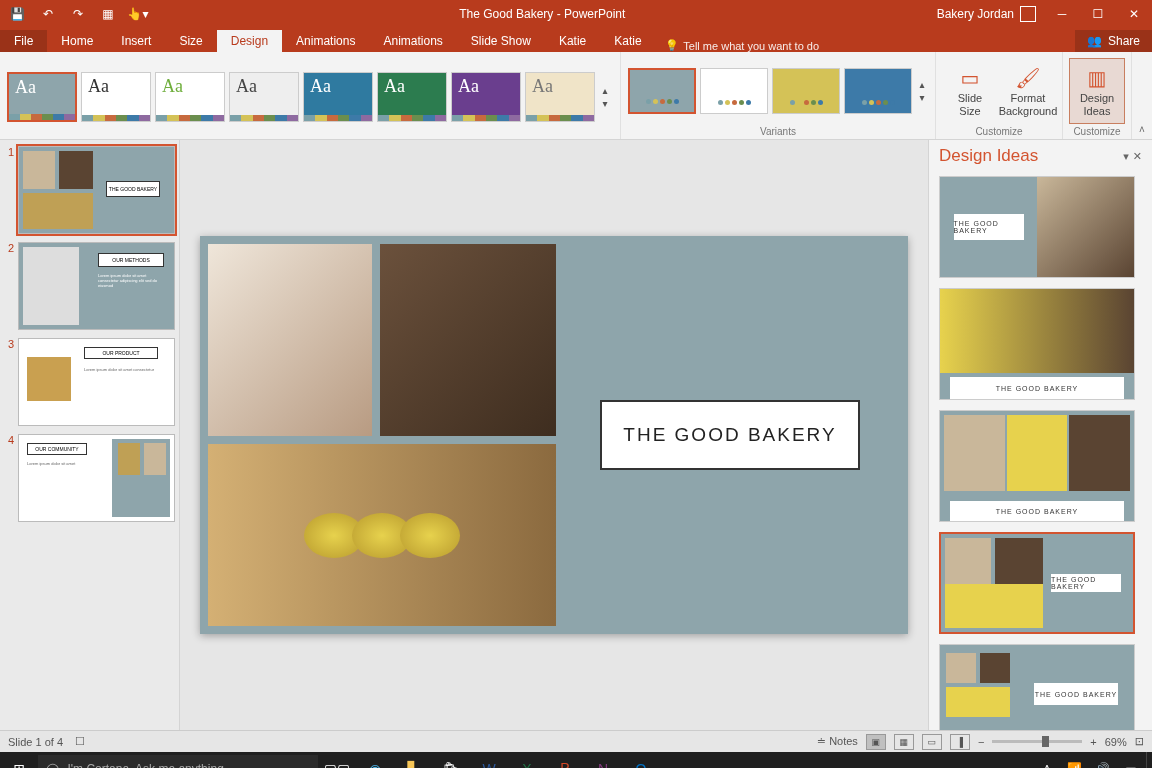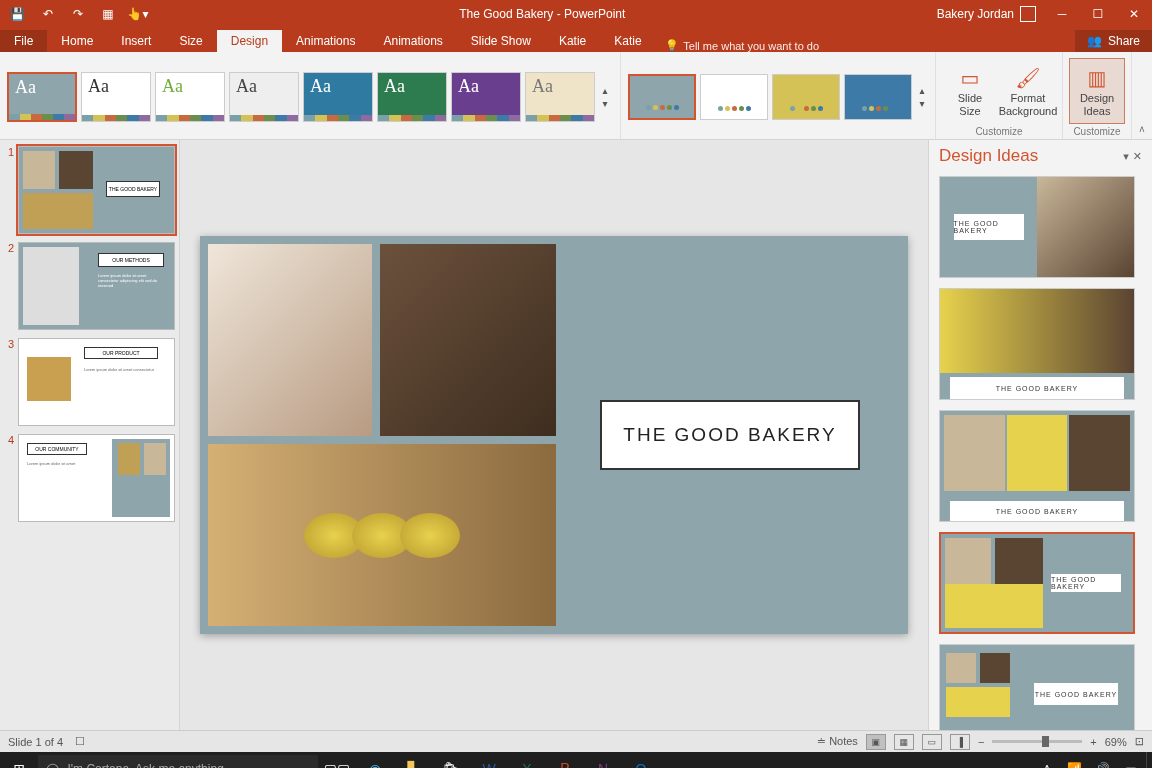--- a/index.html
+++ b/index.html
@@ -269,20 +269,21 @@
             <span style="background:#c76a3e"></span>
             <span style="background:#6b8e4e"></span>
             <span style="background:#3d7aa8"></span>
           </div>
         </div>
         <div class="theme-expand">
           <span>▴</span>
           <span>▾</span>
         </div>
       </div>
+    <div class="group-label">Variants</div>
   </div>
   <div class="ribbon-group">
     <div class="group-body">
       <div class="big-btn">
         <div class="ico">▭</div>
         <div style="white-space:pre-line">Slide
 Size</div>
       </div>
       <div class="big-btn">
         <div class="ico">🖌</div>

